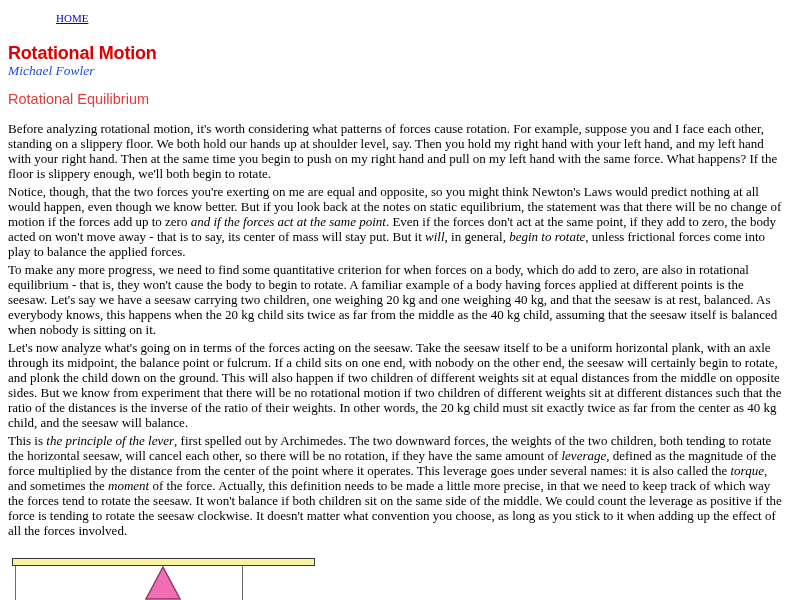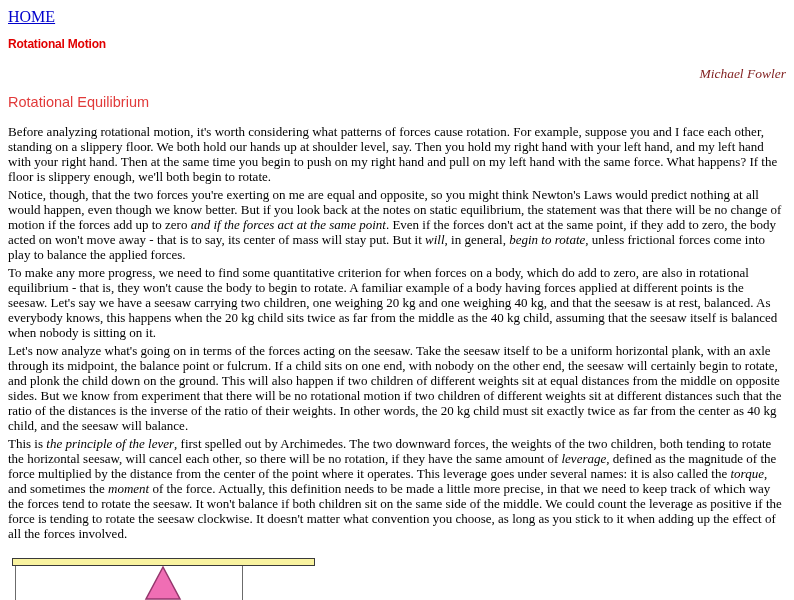--- a/index.html
+++ b/index.html
@@ -3,31 +3,31 @@
 <meta charset="utf-8">
 <style>
   html,body{margin:0;padding:0;}
   body{
     width:794px;height:600px;box-sizing:border-box;
     padding:8px;background:#ffffff;position:relative;overflow:hidden;
     font-family:"Liberation Serif", serif;color:#000;
   }
   a.home{
     color:var(--link_blue,#0000cc);
-    font-size:16px;text-decoration:underline;cursor:pointer;
+    font-size:11px;text-decoration:underline;cursor:pointer;margin-left:48px;
   }
   h1.title{
-    margin:10px 0 0;
+    margin:19px 0 0;
     font-family:"Liberation Sans", sans-serif;
-    font-weight:bold;font-size:12px;line-height:17px;
+    font-weight:bold;font-size:18px;line-height:17px;
     letter-spacing:-0.2px;
     color:var(--title_red,#e10000);
   }
   p.author{
-    margin:13px 0 0;font-style:italic;font-size:13.5px;line-height:15px;color:#7f1d1d;text-align:right;
+    margin:1px 0 0;font-style:italic;font-size:13.5px;line-height:15px;color:#1d4ed8;
   }
   h2.section{
     margin:14px 0 14px;
     font-family:"Liberation Sans", sans-serif;
     font-weight:normal;font-size:14.5px;line-height:15px;
     color:var(--section_red,#e13a3a);
   }
   #article p.body{
     margin:3px 0 0;font-size:13px;line-height:15px;color:#000;
   }

